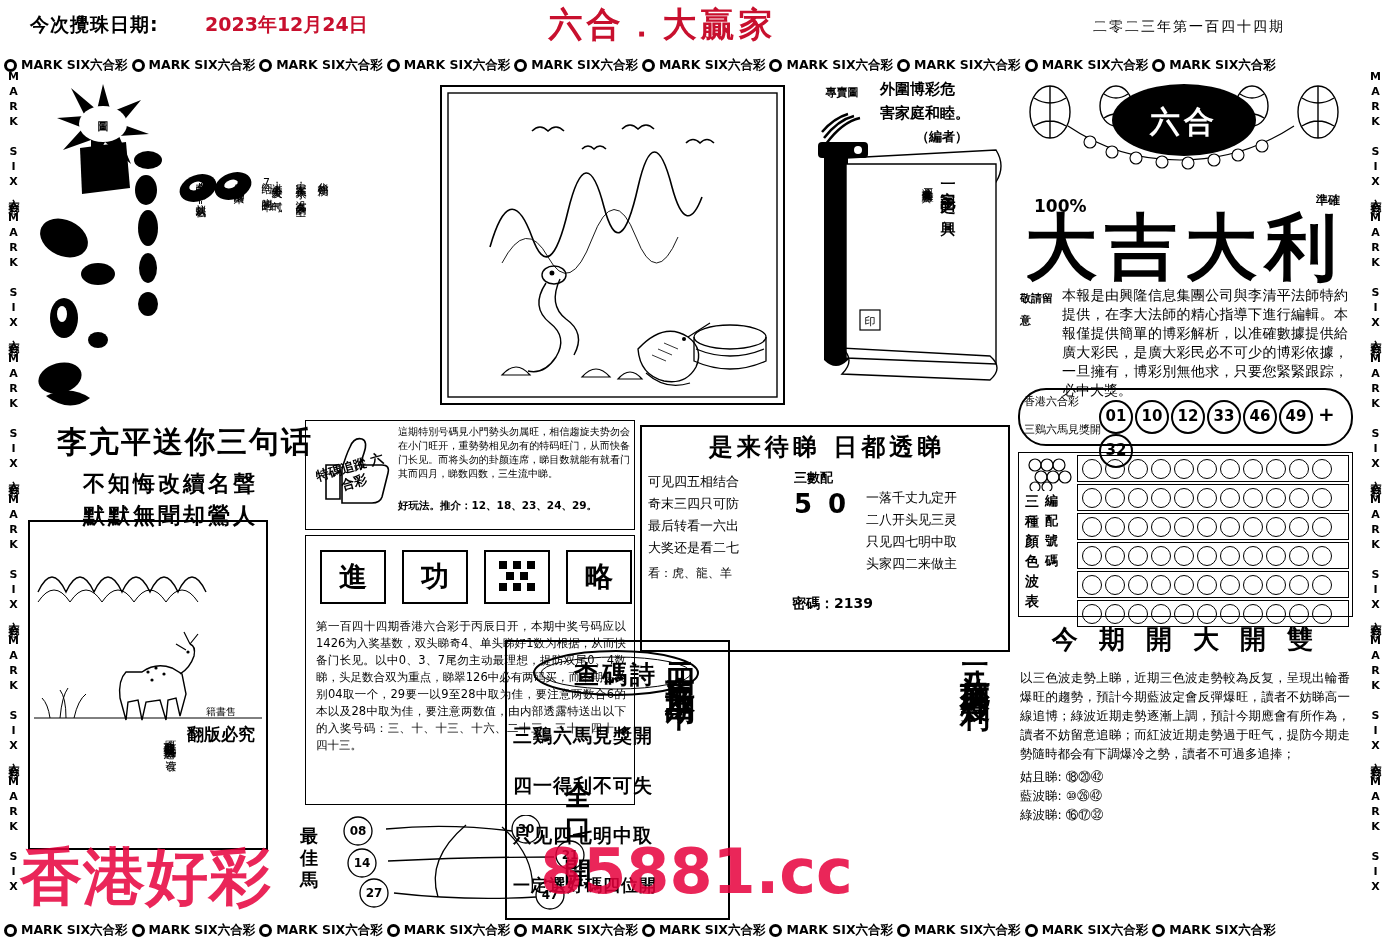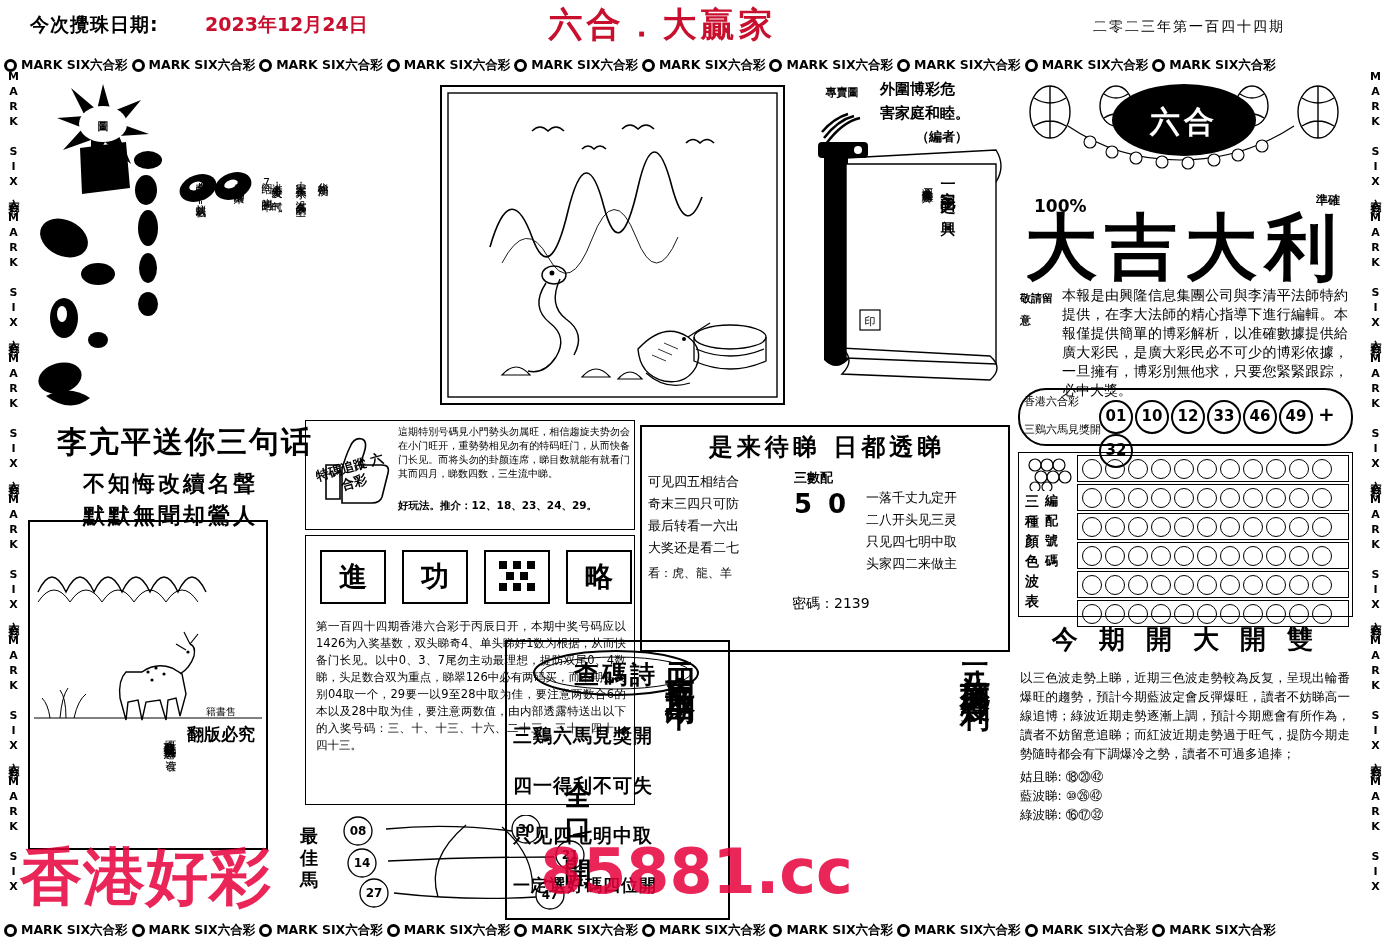--- a/index.html
+++ b/index.html
@@ -528,21 +528,21 @@
       <div>最后转看一六出</div>
       <div>大奖还是看二七</div>
     </div>
     <div style="position:absolute;left:224px;top:44px;width:142px;font-size:13px;line-height:22px;margin-top:16px;">
       <div>一落千丈九定开</div>
       <div>二八开头见三灵</div>
       <div>只见四七明中取</div>
       <div>头家四二来做主</div>
     </div>
     <div style="position:absolute;left:6px;top:138px;font-size:12px;">看：虎、龍、羊</div>
-    <div style="position:absolute;left:150px;top:168px;font-size:14px;font-weight:normal;">
+    <div style="position:absolute;left:150px;top:168px;font-size:14px;font-weight:bold;">
       <span>密碼：</span><span>2139</span>
     </div>
   </div>
 
   <div class="panel bd" id="chama">
     <svg width="170" height="50" style="position:absolute;left:24px;top:6px;">
       <ellipse cx="85" cy="25" rx="82" ry="22" fill="none" stroke="#000" stroke-width="2"></ellipse>
       <ellipse cx="85" cy="25" rx="75" ry="16" fill="none" stroke="#000" stroke-width="1"></ellipse>
     </svg>
     <div style="position:absolute;left:24px;top:16px;width:170px;text-align:center;font-size:25px;font-weight:bold;letter-spacing:3px;">查碼詩</div>

